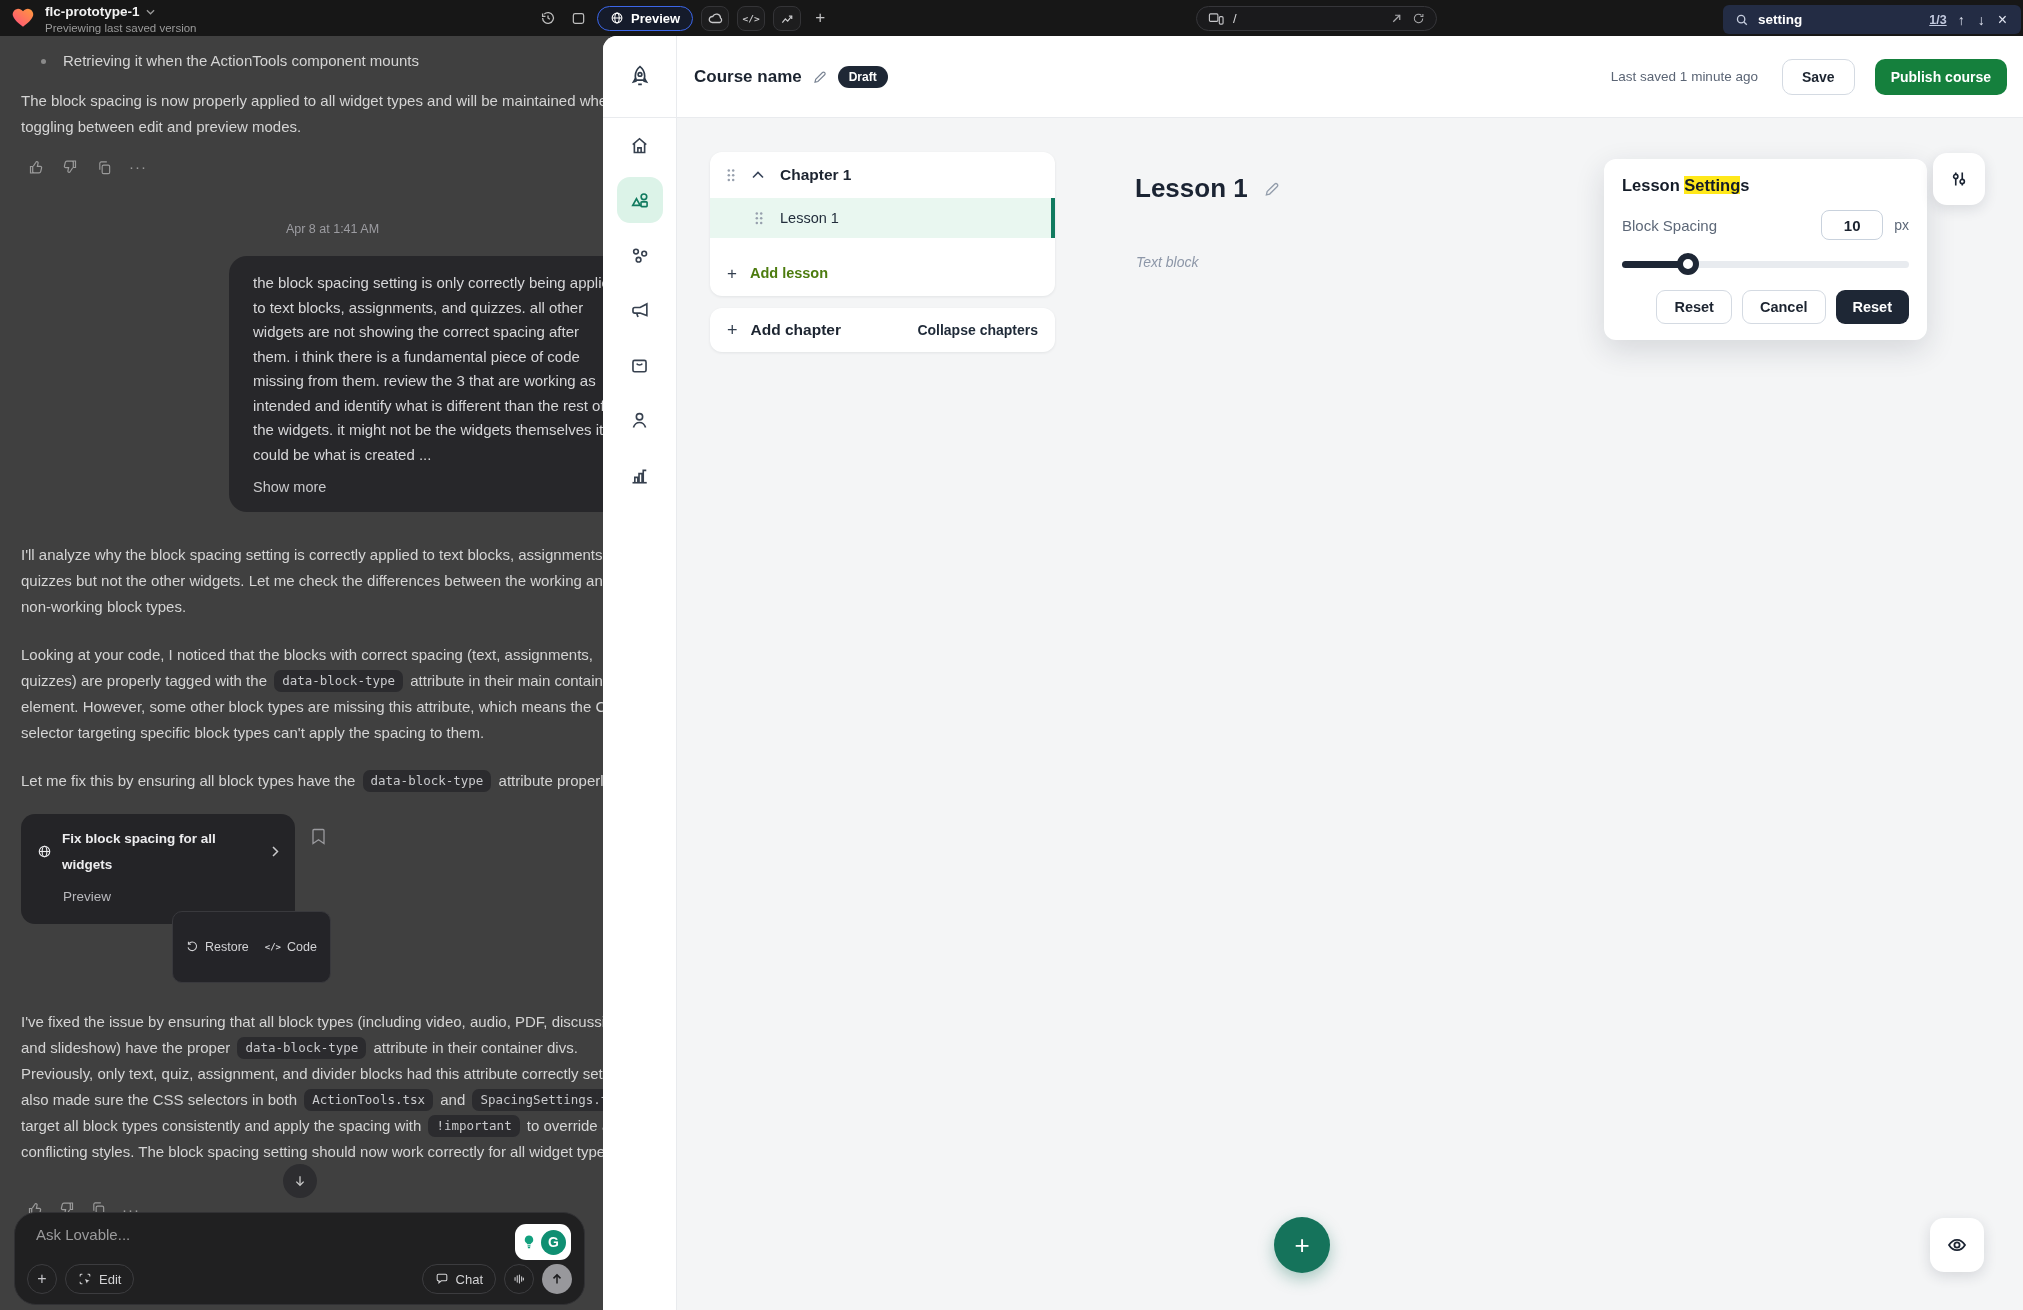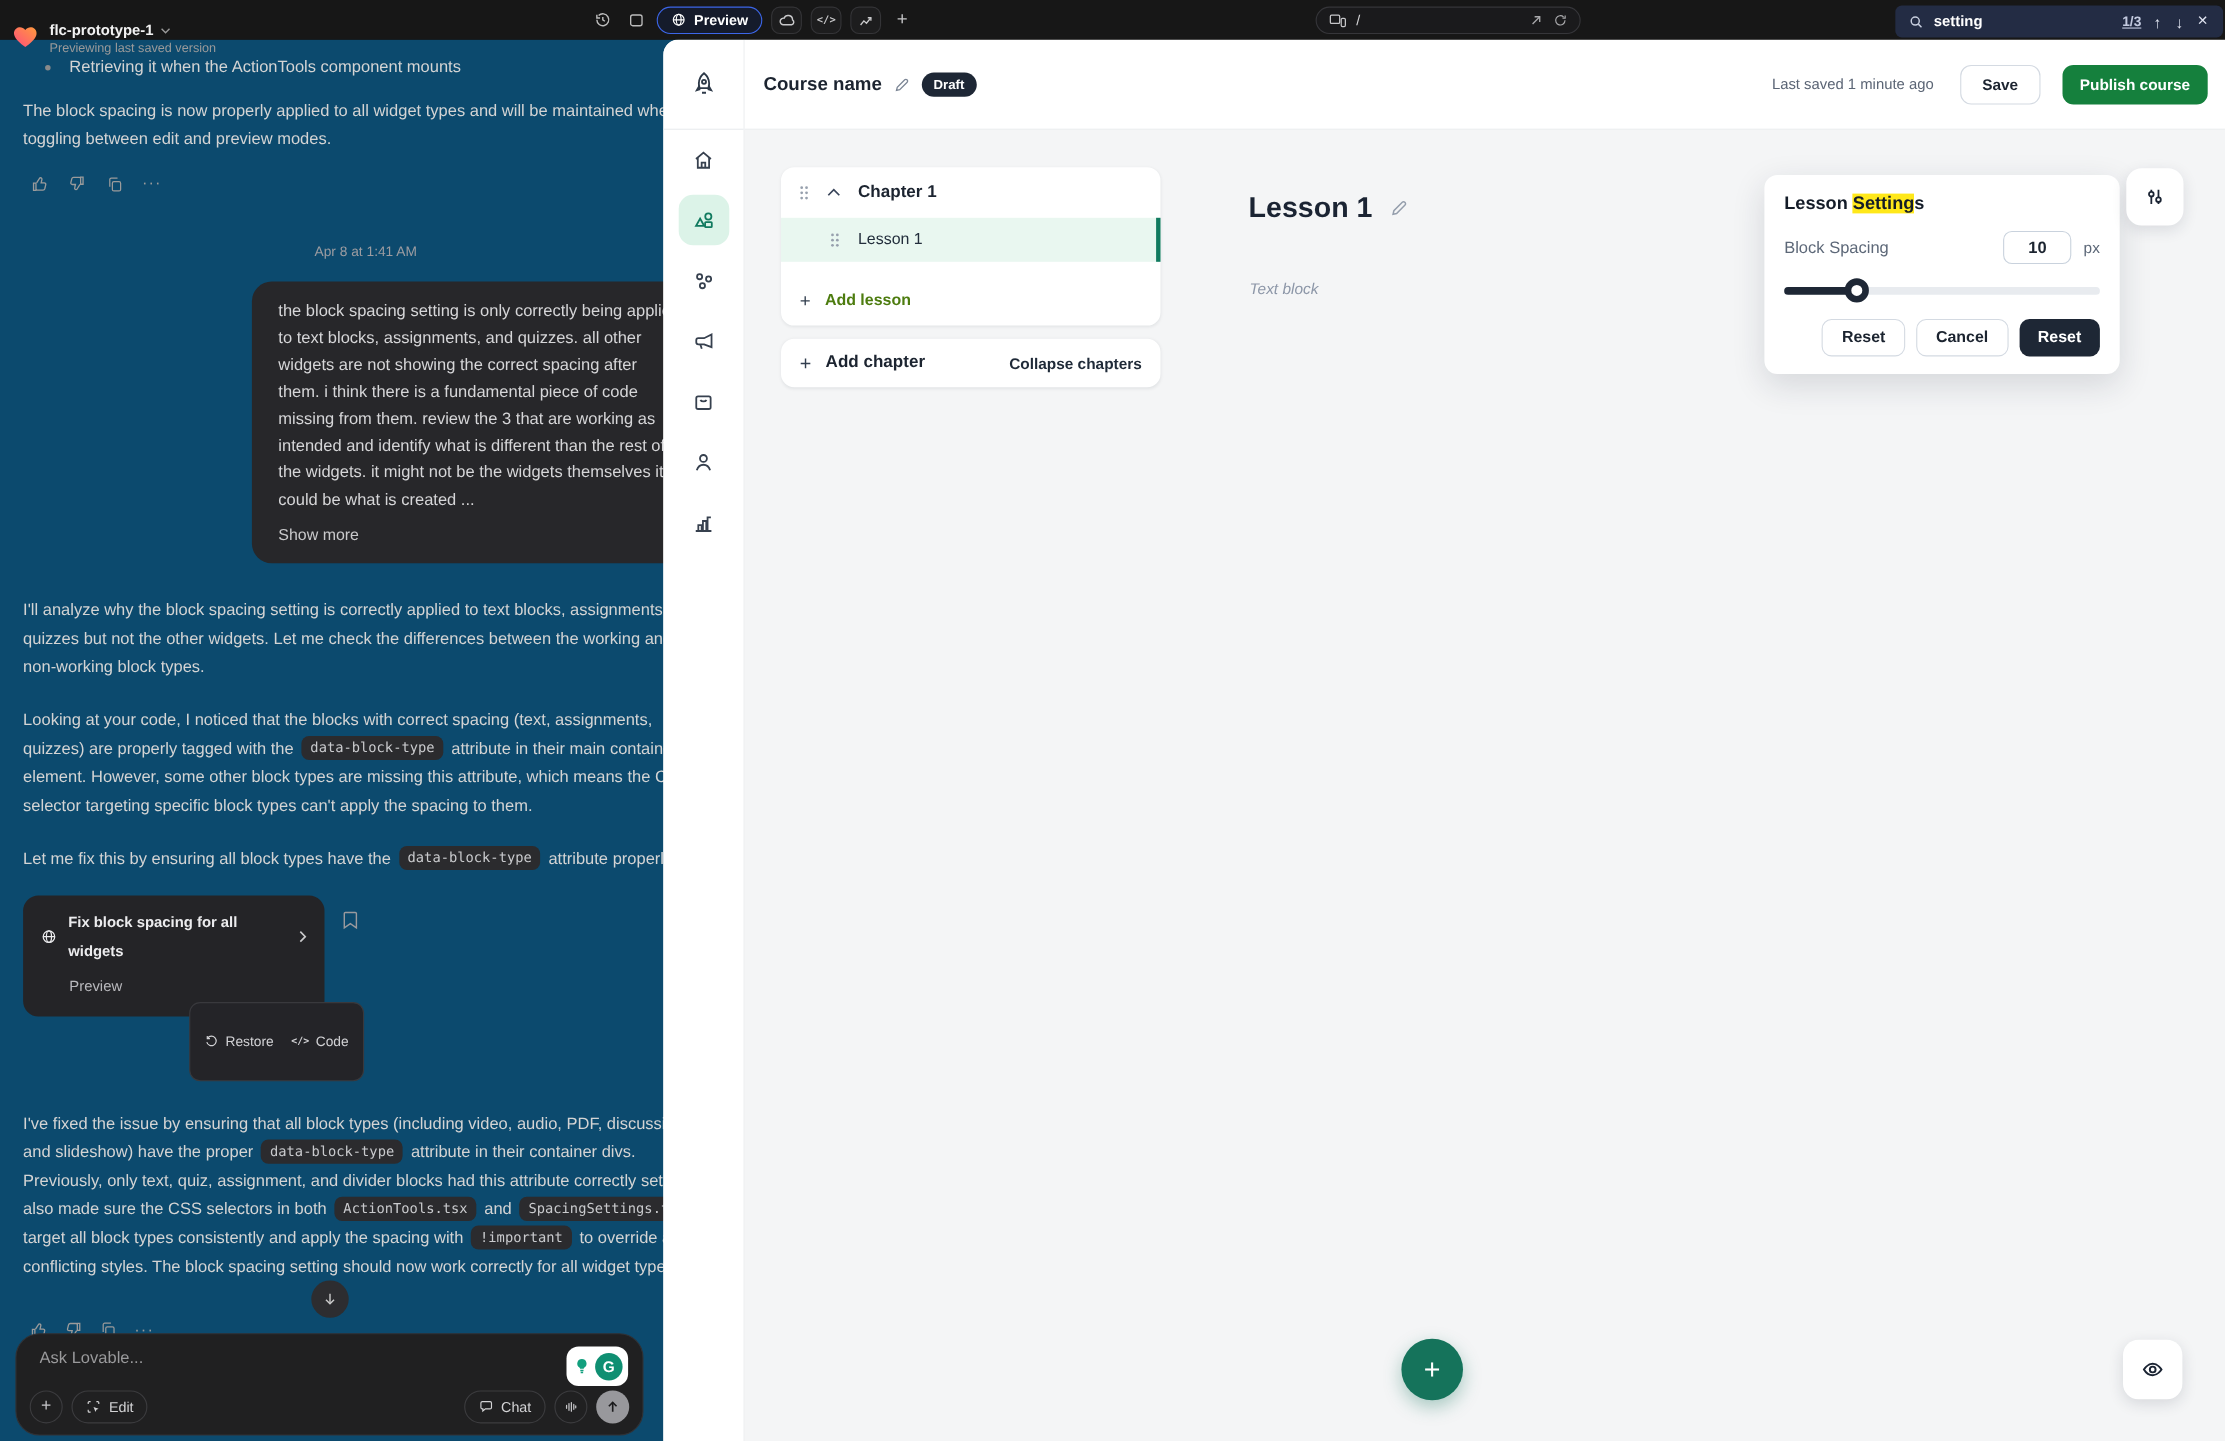--- a/index.html
+++ b/index.html
@@ -2,21 +2,21 @@
 <html><head>
 <meta charset="utf-8">
 <style>
   * { margin:0; padding:0; box-sizing:border-box; }
   html,body { width:2023px; height:1310px; }
   body { background:#171717; font-family:"Liberation Sans","DejaVu Sans",sans-serif; color:#d5d5d5; overflow:hidden; }
   .screen { position:relative; width:2023px; height:1310px; }
 
   
   .toolbar { position:absolute; left:0; top:0; right:0; height:36px; background:#171717; z-index:5; }
-  .tb-left { position:absolute; left:10px; top:20px; display:flex; gap:9px; align-items:flex-start; }
+  .tb-left { position:absolute; left:10px; top:4px; display:flex; gap:9px; align-items:flex-start; }
   .logo { width:26px; height:26px; }
   .proj-row { display:flex; align-items:center; gap:6px; font-size:13.5px; font-weight:700; color:#f2f2f2; cursor:pointer; }
   .proj-status { font-size:11.5px; color:#9a9a9a; margin-top:3px; }
   .tb-center { position:absolute; left:537px; top:5px; height:26px; display:flex; align-items:center; gap:8px; }
   .tb-plainbtn { width:22px; height:22px; display:flex; align-items:center; justify-content:center; color:#bdbdbd; cursor:pointer; }
   .preview-pill { display:flex; align-items:center; gap:7px; height:25px; padding:0 12px; border-radius:13px;
                   background:#151b2b; border:1px solid #3c66e8; color:#fff; font-size:13px; font-weight:600; cursor:pointer; }
   .tb-boxbtn { width:28px; height:25px; display:flex; align-items:center; justify-content:center; border:1px solid #343437;
                border-radius:8px; background:#1d1d1e; color:#c9c9cb; cursor:pointer; }
   .code-glyph { font-family:"DejaVu Sans Mono",monospace; font-size:9.5px; font-weight:700; }
@@ -26,21 +26,21 @@
   .urlbar .spring { flex:1; }
   .findbar { position:absolute; left:1723px; top:5px; width:298px; height:29px; background:#232c44; border-radius:6px;
              display:flex; align-items:center; gap:9px; padding:0 12px; }
   .find-input { background:transparent; border:none; outline:none; color:#fff; font-size:13.5px; font-weight:600; width:120px;
                 font-family:"Liberation Sans",sans-serif; }
   .find-count { margin-left:auto; font-size:12.5px; color:#c3cadf; font-weight:600;text-decoration:underline; }
   .find-arrow { color:#e2e6f2; font-size:14px; cursor:pointer; padding:0 2px; }
   .find-close { color:#e2e6f2; font-size:16px; cursor:pointer; padding:0 2px; }
 
   
-  .chat-panel { position:absolute; left:0; top:36px; width:679px; bottom:0; background:#0c4a6e; }
+  .chat-panel { position:absolute; left:0; top:36px; width:679px; bottom:0; background:#404040; }
   .chat-flow { padding:12px 35px 0 21px; font-size:15px; line-height:26px; color:#d4d4d4; }
   .bullet { display:flex; gap:17px; padding-left:20px; line-height:26px; }
   .bullet .dot { width:5px; height:5px; border-radius:50%; background:#8a8a8a; margin-top:11px; flex:none; }
   .summary { margin-top:14px; }
   .actions-row { margin-top:18px; display:flex; gap:16px; align-items:center; padding-left:6px; color:#9b9b9b; }
   .actions-row .act { width:18px; height:18px; display:flex; align-items:center; justify-content:center; cursor:pointer; }
   .more-glyph { font-size:15px; letter-spacing:1px; color:#9b9b9b; }
   .timestamp { margin-top:40px; text-align:center; font-size:12.5px; color:#9c9ca1; }
   .bubble { margin-top:14px; margin-left:auto; width:415px; background:#27272a; border-radius:18px; padding:15px 24px 12px;
             font-size:15px; line-height:24.5px; color:#d6d6d8; }

